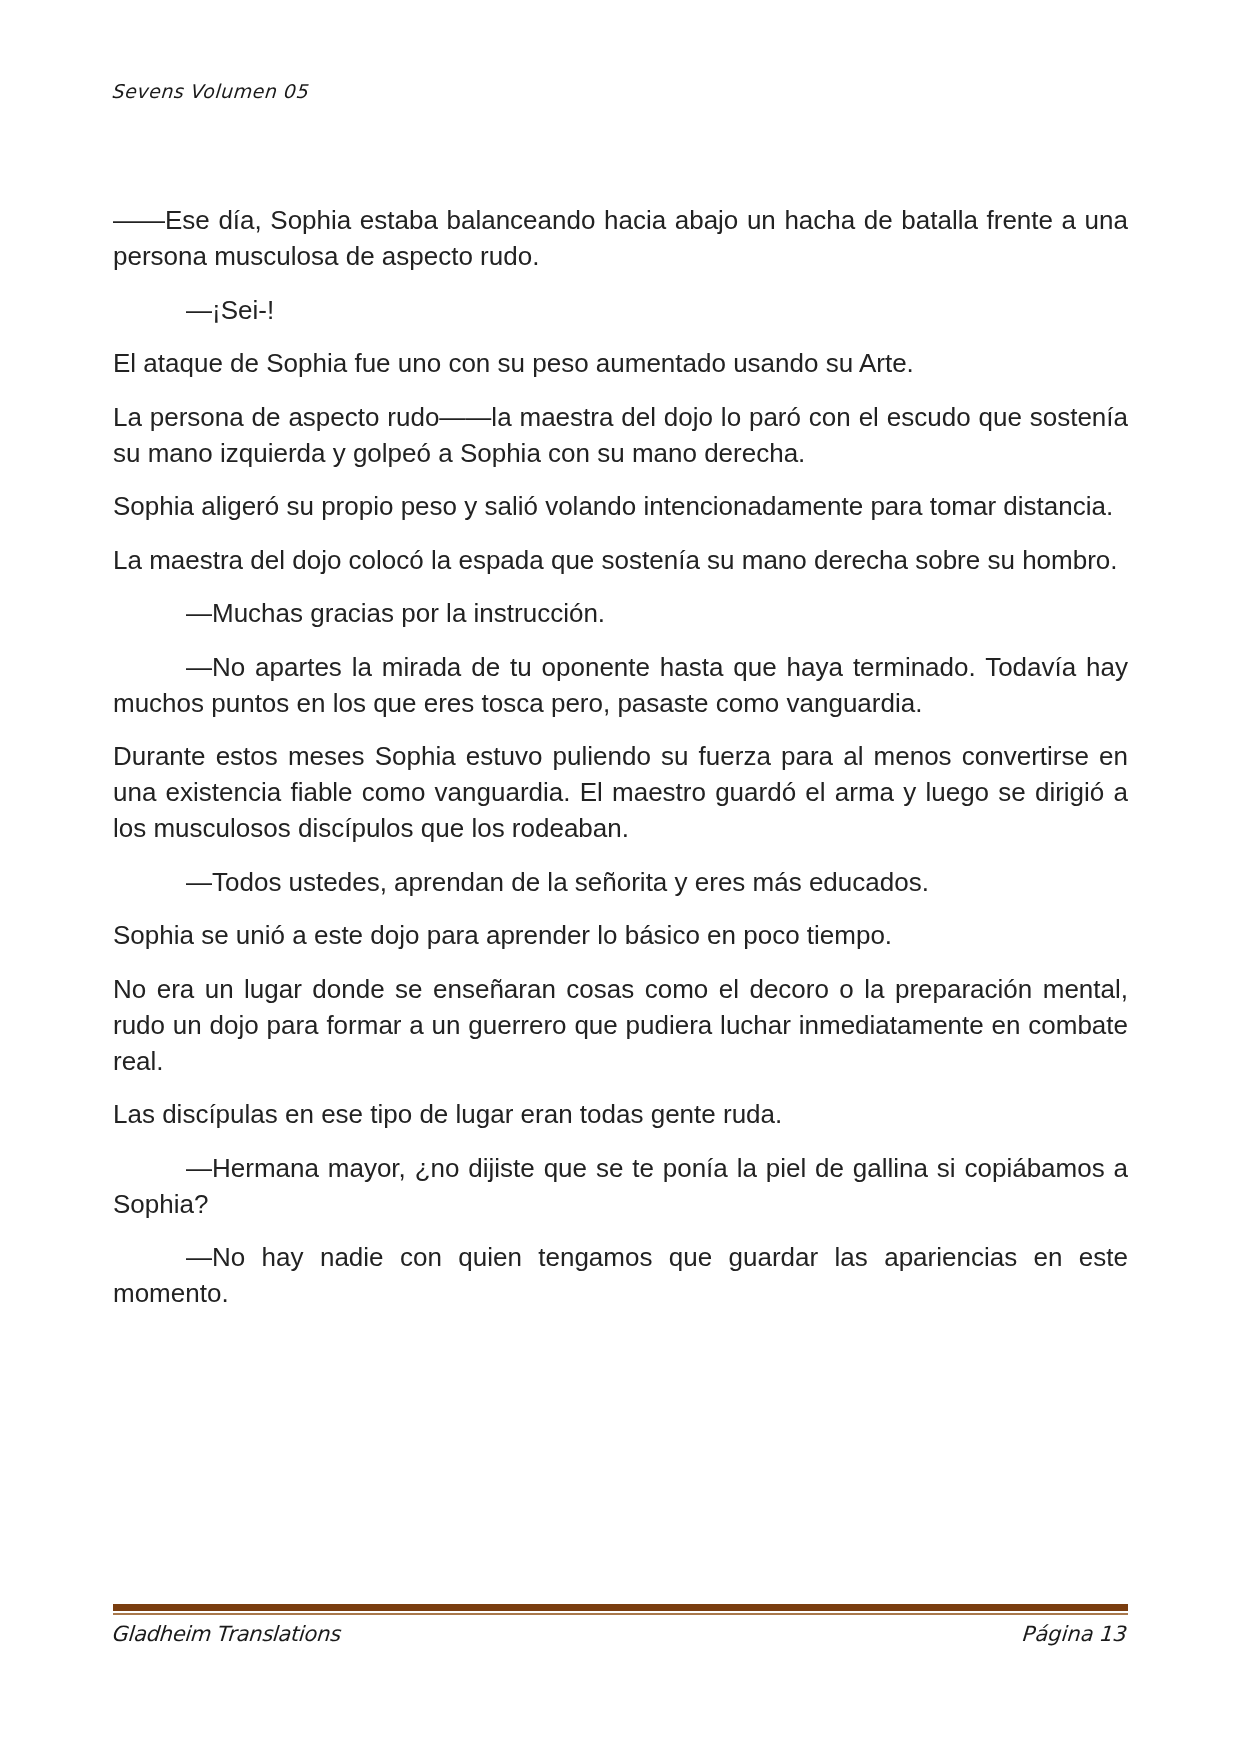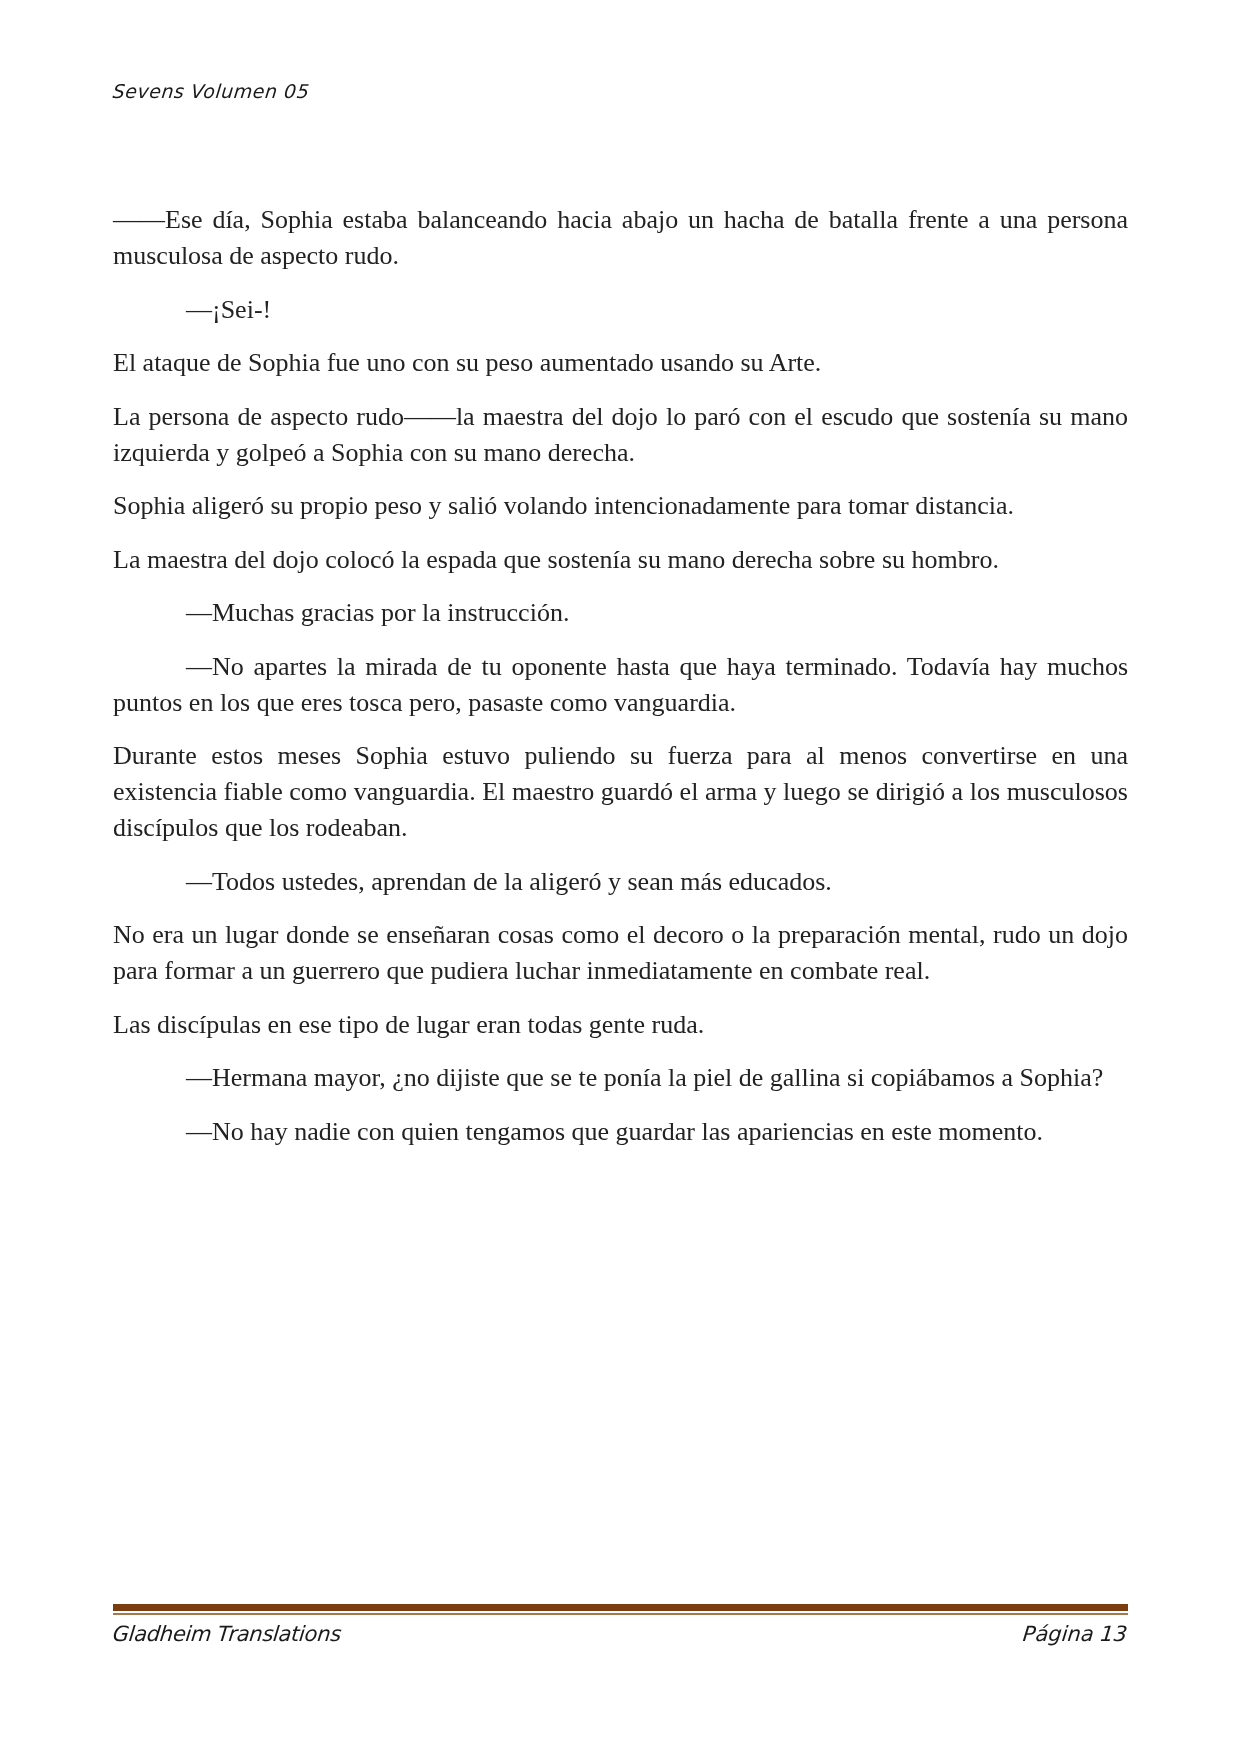--- a/index.html
+++ b/index.html
@@ -6,21 +6,21 @@
   body { width: 1241px; height: 1754px; position: relative; overflow: hidden; }
   .page { position: absolute; left: 0; top: 0; width: 1241px; height: 1754px; background: #fff; }
   .running-header {
     position: absolute; left: 113px; top: 80px;
     font-family: "DejaVu Sans", sans-serif; font-style: italic;
     font-size: 19px; color: #1a1a1a; letter-spacing: 0.5px;
     transform: skewX(-6deg);
   }
   .body-text {
     position: absolute; left: 113px; top: 202px; width: 1015px;
-    font-family: Liberation Serif, serif; font-size: 26px;
+    font-family: Liberation Sans, sans-serif; font-size: 26px;
     line-height: 36px; color: #222222;
   }
   .body-text p { margin: 0 0 17.5px 0; text-align: justify; }
   .body-text p.dialog { text-indent: 73px; }
   .footer-rule { position: absolute; left: 113px; width: 1015px; }
   .footer-rule .thick { position: absolute; left: 0; top: 1604px; width: 1015px; height: 7px; background: #7a3d0f; }
   .footer-rule .thin { position: absolute; left: 0; top: 1613px; width: 1015px; height: 2px; background: #a8784c; }
   .footer-text {
     position: absolute; top: 1622px;
     font-family: "DejaVu Sans", sans-serif; font-style: italic;
@@ -38,21 +38,22 @@
   <div class="body-text">
     <p class="narration">——Ese día, Sophia estaba balanceando hacia abajo un hacha de batalla frente a una persona musculosa de aspecto rudo.</p>
     <p class="dialog">—¡Sei-!</p>
     <p class="narration">El ataque de Sophia fue uno con su peso aumentado usando su Arte.</p>
     <p class="narration">La persona de aspecto rudo——la maestra del dojo lo paró con el escudo que sostenía su mano izquierda y golpeó a Sophia con su mano derecha.</p>
     <p class="narration">Sophia aligeró su propio peso y salió volando intencionadamente para tomar distancia.</p>
     <p class="narration">La maestra del dojo colocó la espada que sostenía su mano derecha sobre su hombro.</p>
     <p class="dialog">—Muchas gracias por la instrucción.</p>
     <p class="dialog">—No apartes la mirada de tu oponente hasta que haya terminado. Todavía hay muchos puntos en los que eres tosca pero, pasaste como vanguardia.</p>
     <p class="narration">Durante estos meses Sophia estuvo puliendo su fuerza para al menos convertirse en una existencia fiable como vanguardia. El maestro guardó el arma y luego se dirigió a los musculosos discípulos que los rodeaban.</p>
-    <p class="dialog">—Todos ustedes, aprendan de la aligeró y sean más educados.</p>
+    <p class="dialog">—Todos ustedes, aprendan de la señorita y eres más educados.</p>
+    <p class="narration">Sophia se unió a este dojo para aprender lo básico en poco tiempo.</p>
     <p class="narration">No era un lugar donde se enseñaran cosas como el decoro o la preparación mental, rudo un dojo para formar a un guerrero que pudiera luchar inmediatamente en combate real.</p>
     <p class="narration">Las discípulas en ese tipo de lugar eran todas gente ruda.</p>
     <p class="dialog">—Hermana mayor, ¿no dijiste que se te ponía la piel de gallina si copiábamos a Sophia?</p>
     <p class="dialog">—No hay nadie con quien tengamos que guardar las apariencias en este momento.</p>
   </div>
 
   <div class="footer-rule">
     <div class="thick"></div>
     <div class="thin"></div>
   </div>

